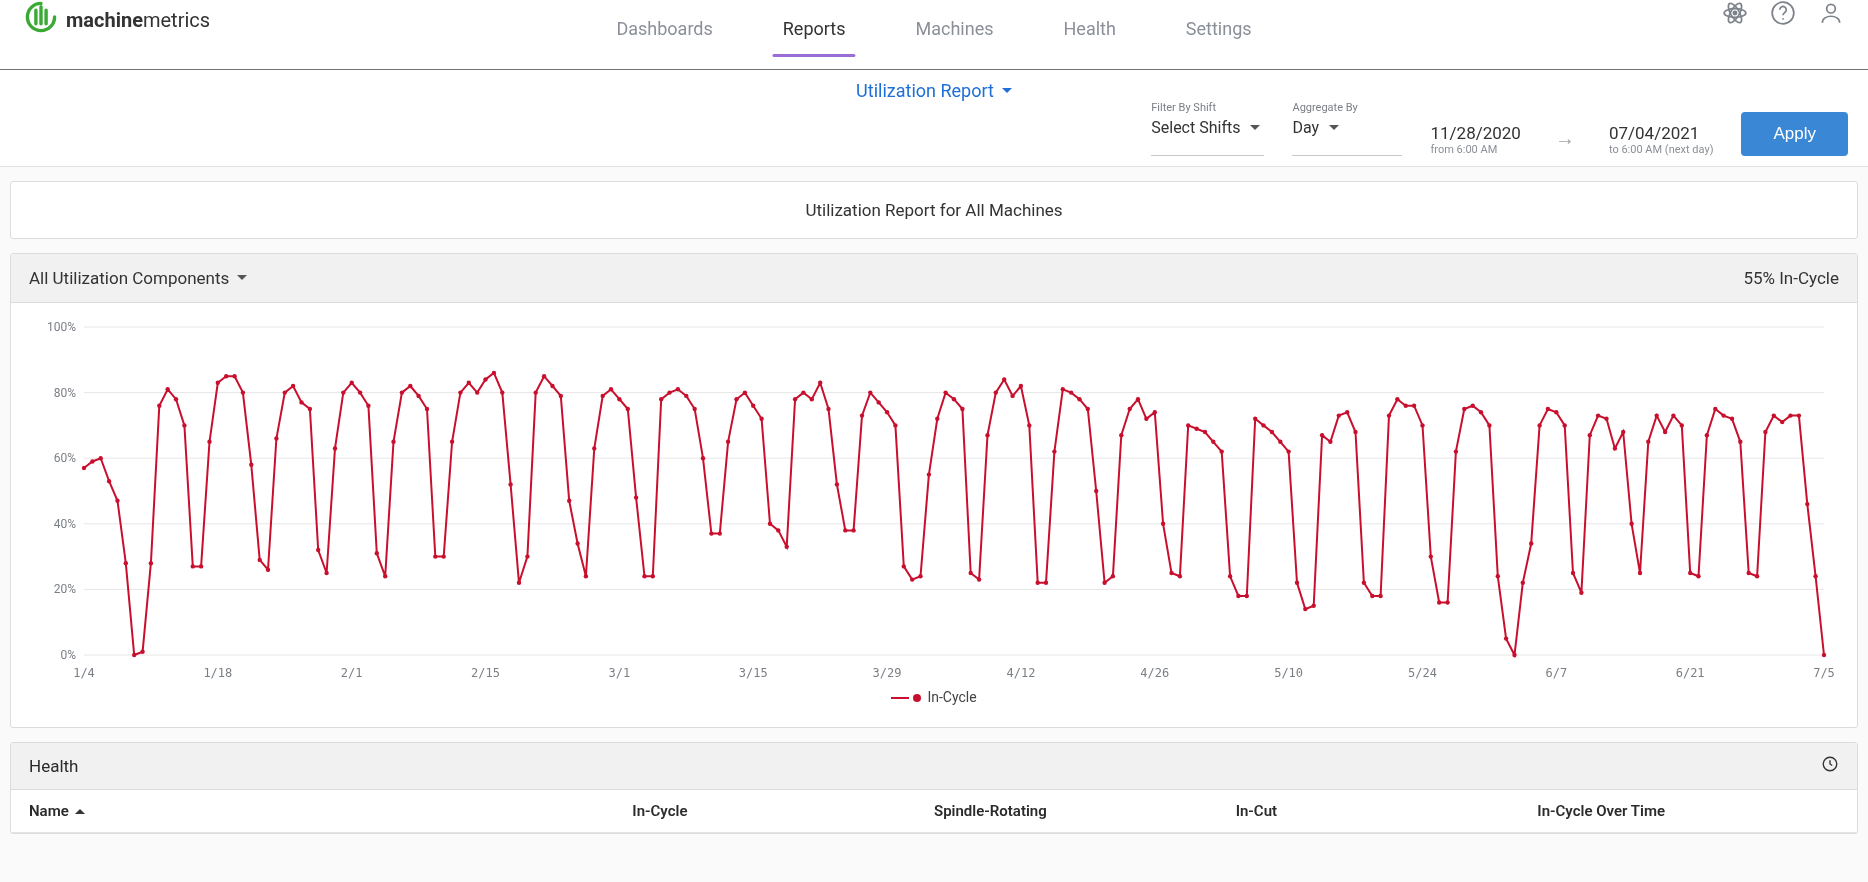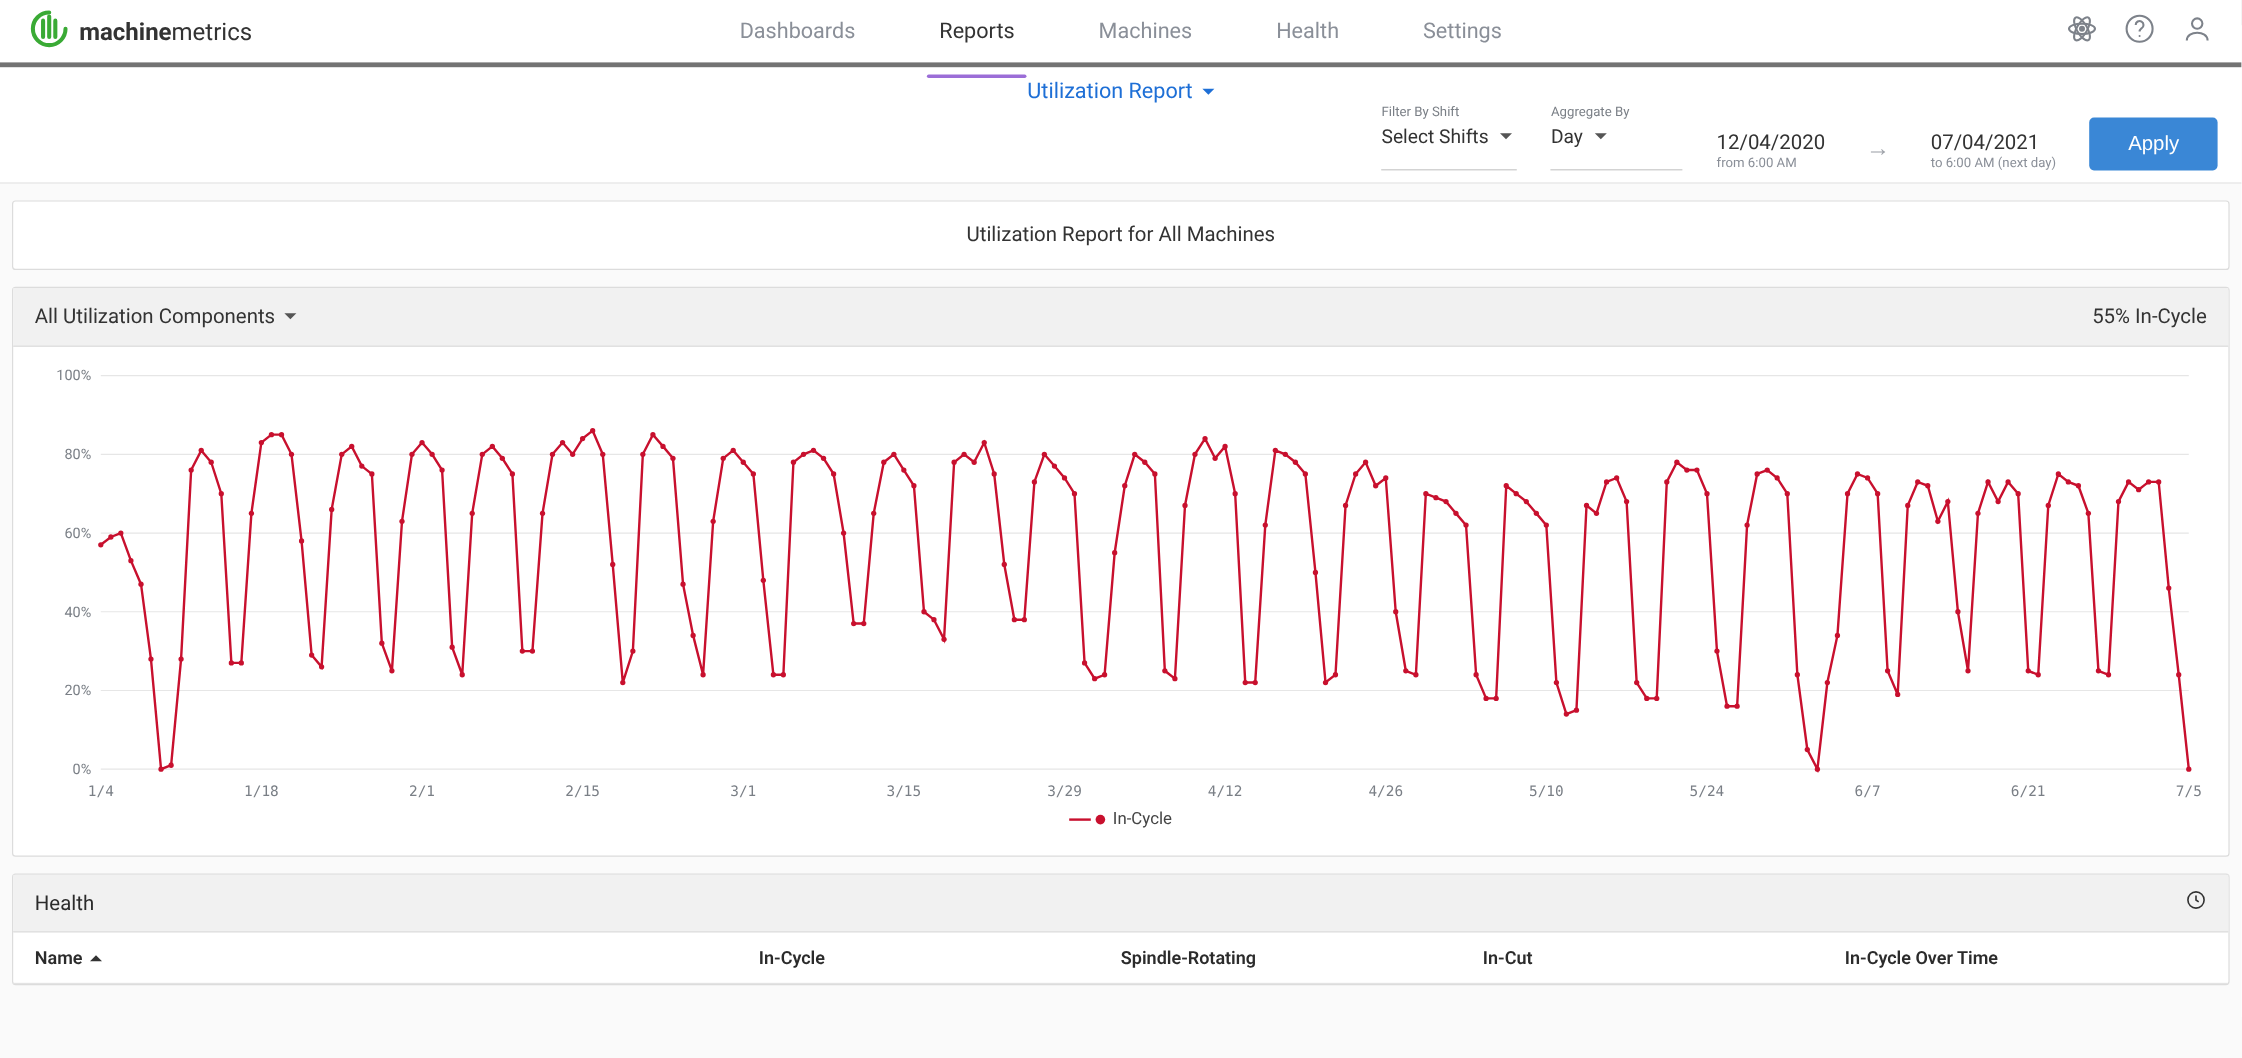--- a/index.html
+++ b/index.html
@@ -1,23 +1,23 @@
 <!DOCTYPE html>
 <html><head>
 <meta charset="utf-8">
 <style>
   * { box-sizing: border-box; margin: 0; padding: 0; }
   body { font-family: -apple-system, BlinkMacSystemFont, "Segoe UI", Roboto, Helvetica, Arial, sans-serif; background:#fafafa; color:#2b2b2b; width:1868px;}
   .top-tenant { position:absolute; top:0; right:0; background:#e5e5e5; padding:3px 10px; font-size:13px; color:#333; }
-  header.navbar { display:flex; align-items:center; height:56px; border-bottom:4px solid #737373; background:#fff; padding:0 24px; position:relative;}
+  header.navbar { display:flex; align-items:flex-start; height:70px; border-bottom:1px solid #737373; background:#fff; padding:0 24px; position:relative;}
   .logo { display:flex; align-items:center; gap:8px; font-size:20px; color:#333; }
   .logo svg { width:34px; height:34px; }
   .logo b{font-weight:700;}
   nav.main-nav { position:absolute; left:50%; transform:translateX(-50%); display:flex; gap:70px; }
-  nav.main-nav a { text-decoration:none; color:#8a8f98; font-size:18px; padding:28px 0; display:inline-block; position:relative; cursor:pointer;}
+  nav.main-nav a { text-decoration:none; color:#8a8f98; font-size:18px; padding:18px 0; display:inline-block; position:relative; cursor:pointer;}
   nav.main-nav a.active { color:#333; }
   nav.main-nav a.active::after { content:""; position:absolute; left:-10px; right:-10px; bottom:0; height:3px; background:#9b6dd7; border-radius:2px;}
   .nav-icons { margin-left:auto; display:flex; gap:22px; align-items:center;}
   .nav-icons .ic svg { width:26px; height:26px; stroke:#7d828a; fill:none; stroke-width:1.6; }
   .toolbar { display:flex; align-items:center; padding:10px 20px; border-bottom:1px solid #e3e3e3; background:#fff;flex-direction:column;}
   .report-dd { color:#1e6fd6; font-size:18px; display:flex; gap:8px; align-items:center; cursor:pointer;}
   .report-dd .caret { border:5px solid transparent; border-top-color:#1e6fd6; margin-top:5px;}
   .right-controls{ margin-left:auto; display:flex; align-items:flex-end; gap:28px;}
   .sel-group{ display:flex; flex-direction:column; min-width:110px;}
   .sel-group .lbl { font-size:11px; color:#7a7f86;}
@@ -105,21 +105,21 @@
       </div>
     </div>
     <div class="sel-group">
       <span class="lbl">Aggregate By</span>
       <div class="val-row">
         <span class="val">Day</span>
         <span class="caret"></span>
       </div>
     </div>
     <div class="date-group">
-      <span class="d">12/04/2020</span>
+      <span class="d">11/28/2020</span>
       <span class="sub">from 6:00 AM</span>
     </div>
     <div class="arrow-sep">→</div>
     <div class="date-group">
       <span class="d">07/04/2021</span>
       <span class="sub">to 6:00 AM (next day)</span>
     </div>
     <button class="apply-btn">Apply</button>
   </div>
 </div>

